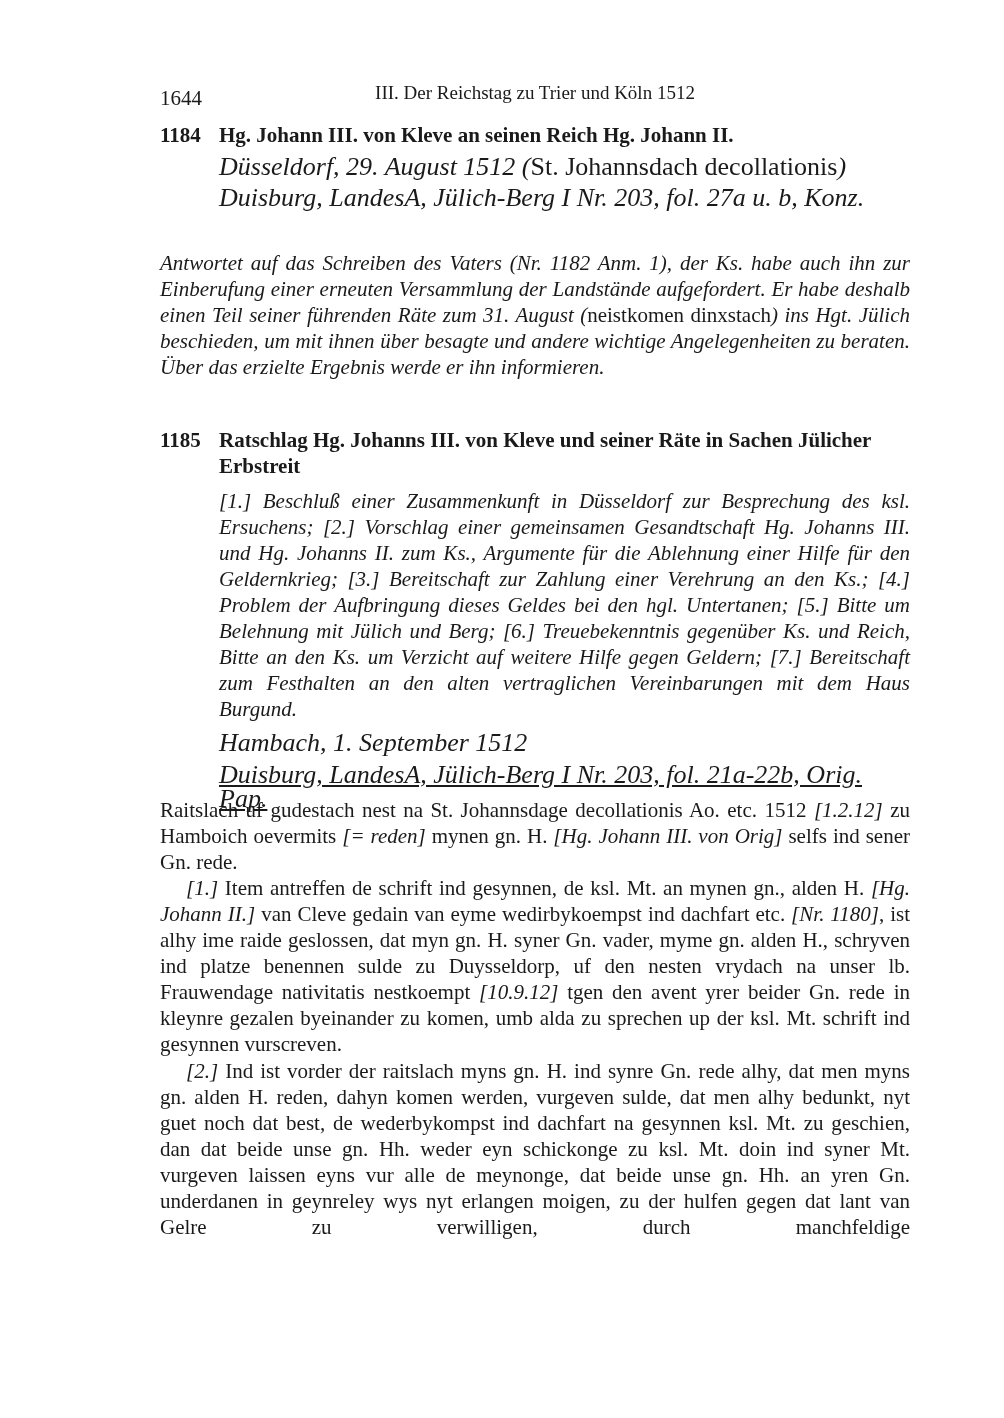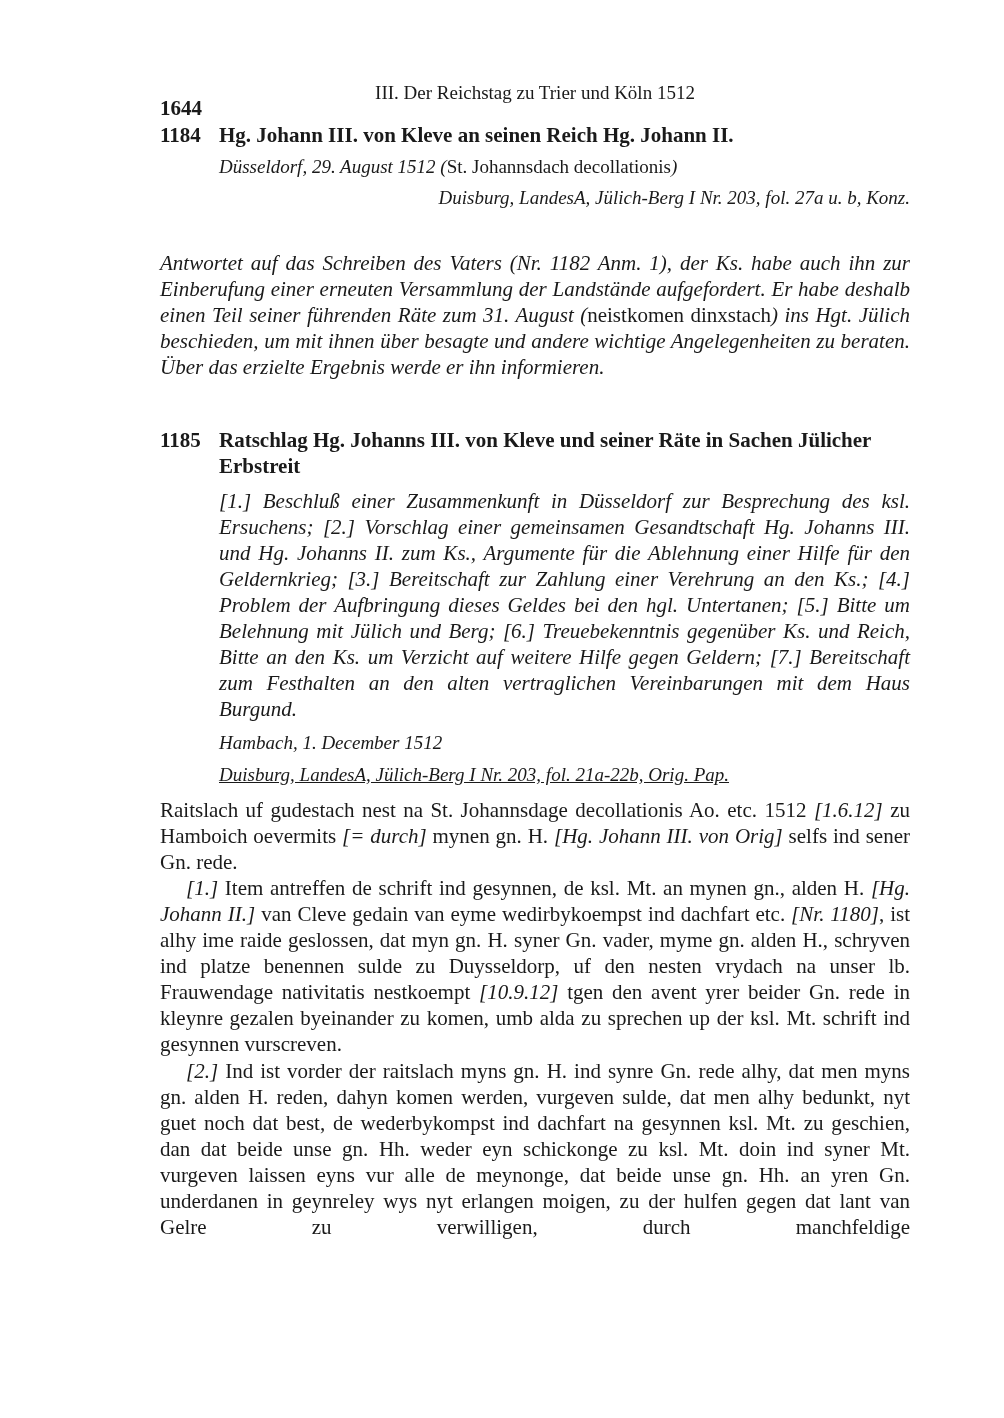--- a/index.html
+++ b/index.html
@@ -3,26 +3,26 @@
 <meta charset="utf-8">
 <style>
   html, body { margin: 0; padding: 0; background: #ffffff; }
   body {
     width: 1004px; height: 1418px; position: relative; overflow: hidden;
     font-family: "Liberation Serif", "DejaVu Serif", serif;
     color: #1a1a1a;
   }
   .page { position: absolute; left: 160px; top: 0; width: 750px; }
   .running-head { position: absolute; top: 80px; left: 0; width: 750px; height: 26px; font-size: 21px; }
-  .page-number { position: absolute; left: 0; top: 16px; font-weight: bold; }
+  .page-number { position: absolute; left: 0; top: 6px; }
   .running-title { position: absolute; left: 0; width: 750px; top: 2px; text-align: center; font-size: 19px; }
   .entry-heading { position: absolute; left: 0; width: 750px; font-weight: bold; font-size: 21px; line-height: 26px; }
   .entry-num { position: absolute; left: 0; top: 0; }
   .entry-title { margin-left: 59px; display: block; }
-  .meta-line { position: absolute; left: 59px; width: 691px; font-style: italic; font-size: 19px; line-height: 24px; }
+  .meta-line { position: absolute; left: 59px; width: 691px; font-style: italic; font-size: 26px; line-height: 24px; }
   .roman { font-style: normal; }
   .it { font-style: italic; }
   .para { position: absolute; text-align: justify; font-size: 21px; line-height: 26px; }
   .para-it { font-style: italic; }
   .indent { text-indent: 26px; }
   .justify-last { text-align-last: justify; }
 </style>
 </head>
 <body>
 
@@ -33,35 +33,35 @@
     <span class="running-title">III. Der Reichstag zu Trier und Köln 1512</span>
   </div>
 
   <div class="entry-heading" style="top:122px;">
     <span class="entry-num">1184</span>
     <span class="entry-title">Hg. Johann III. von Kleve an seinen Reich Hg. Johann II.</span>
   </div>
   <div class="meta-line" style="top:155px;">
     <span>Düsseldorf, 29. August 1512 (</span><span class="roman">St. Johannsdach decollationis</span><span>)</span>
   </div>
-  <div class="meta-line" style="top:186px;text-align:right;">Duisburg, LandesA, Jülich-Berg I Nr. 203, fol. 27a u. b, Konz.</div>
+  <div class="meta-line" style="top:186px;">Duisburg, LandesA, Jülich-Berg I Nr. 203, fol. 27a u. b, Konz.</div>
   <div class="para para-it" style="top:221px; left:0; width:750px;margin-top:29px;">
     <span>Antwortet auf das Schreiben des Vaters (Nr. 1182 Anm. 1), der Ks. habe auch ihn zur Einberufung einer erneuten Versammlung der Landstände aufgefordert. Er habe deshalb einen Teil seiner führenden Räte zum 31. August (</span><span class="roman">neistkomen dinxstach</span><span>) ins Hgt. Jülich beschieden, um mit ihnen über besagte und andere wichtige Angelegenheiten zu beraten. Über das erzielte Ergebnis werde er ihn informieren.</span>
   </div>
 
   <div class="entry-heading" style="top:427px;">
     <span class="entry-num">1185</span>
     <span class="entry-title">Ratschlag Hg. Johanns III. von Kleve und seiner Räte in Sachen Jülicher Erbstreit</span>
   </div>
   <div class="para para-it" style="top:488px; left:59px; width:691px;">[1.] Beschluß einer Zusammenkunft in Düsseldorf zur Besprechung des ksl. Ersuchens; [2.] Vorschlag einer gemeinsamen Gesandtschaft Hg. Johanns III. und Hg. Johanns II. zum Ks., Argumente für die Ablehnung einer Hilfe für den Geldernkrieg; [3.] Bereitschaft zur Zahlung einer Verehrung an den Ks.; [4.] Problem der Aufbringung dieses Geldes bei den hgl. Untertanen; [5.] Bitte um Belehnung mit Jülich und Berg; [6.] Treuebekenntnis gegenüber Ks. und Reich, Bitte an den Ks. um Verzicht auf weitere Hilfe gegen Geldern; [7.] Bereitschaft zum Festhalten an den alten vertraglichen Vereinbarungen mit dem Haus Burgund.</div>
-  <div class="meta-line" style="top:731px;">Hambach, 1. December 1512</div>
+  <div class="meta-line" style="top:731px;">Hambach, 1. September 1512</div>
   <div class="meta-line" style="top:763px;text-decoration:underline;">Duisburg, LandesA, Jülich-Berg I Nr. 203, fol. 21a-22b, Orig. Pap.</div>
 
   <div class="para" style="top:797px; left:0; width:750px;">
-    <span>Raitslach uf gudestach nest na St. Johannsdage decollationis Ao. etc. 1512 </span><span class="it">[1.6.12]</span><span> zu Hamboich oevermits </span><span class="it">[= durch]</span><span> mynen gn. H. </span><span class="it">[Hg. Johann III. von Orig]</span><span> selfs ind sener Gn. rede.</span>
+    <span>Raitslach uf gudestach nest na St. Johannsdage decollationis Ao. etc. 1512 </span><span class="it">[1.2.12]</span><span> zu Hamboich oevermits </span><span class="it">[= reden]</span><span> mynen gn. H. </span><span class="it">[Hg. Johann III. von Orig]</span><span> selfs ind sener Gn. rede.</span>
   </div>
 
   <div class="para indent" style="top:875px; left:0; width:750px;">
     <span class="it">[1.]</span><span> Item antreffen de schrift ind gesynnen, de ksl. Mt. an mynen gn., alden H. </span><span class="it">[Hg. Johann II.]</span><span> van Cleve gedain van eyme wedirbykoempst ind dachfart etc. </span><span class="it">[Nr. 1180]</span><span>, ist alhy ime raide geslossen, dat myn gn. H. syner Gn. vader, myme gn. alden H., schryven ind platze benennen sulde zu Duysseldorp, uf den nesten vrydach na unser lb. Frauwendage nativitatis nestkoempt </span><span class="it">[10.9.12]</span><span> tgen den avent yrer beider Gn. rede in kleynre gezalen byeinander zu komen, umb alda zu sprechen up der ksl. Mt. schrift ind gesynnen vurscreven.</span>
   </div>
 
   <div class="para indent justify-last" style="top:1058px; left:0; width:750px;">
     <span class="it">[2.]</span><span> Ind ist vorder der raitslach myns gn. H. ind synre Gn. rede alhy, dat men myns gn. alden H. reden, dahyn komen werden, vurgeven sulde, dat men alhy bedunkt, nyt guet noch dat best, de wederbykompst ind dachfart na gesynnen ksl. Mt. zu geschien, dan dat beide unse gn. Hh. weder eyn schickonge zu ksl. Mt. doin ind syner Mt. vurgeven laissen eyns vur alle de meynonge, dat beide unse gn. Hh. an yren Gn. underdanen in geynreley wys nyt erlangen moigen, zu der hulfen gegen dat lant van Gelre zu verwilligen, durch manchfeldige</span>
   </div>
 

